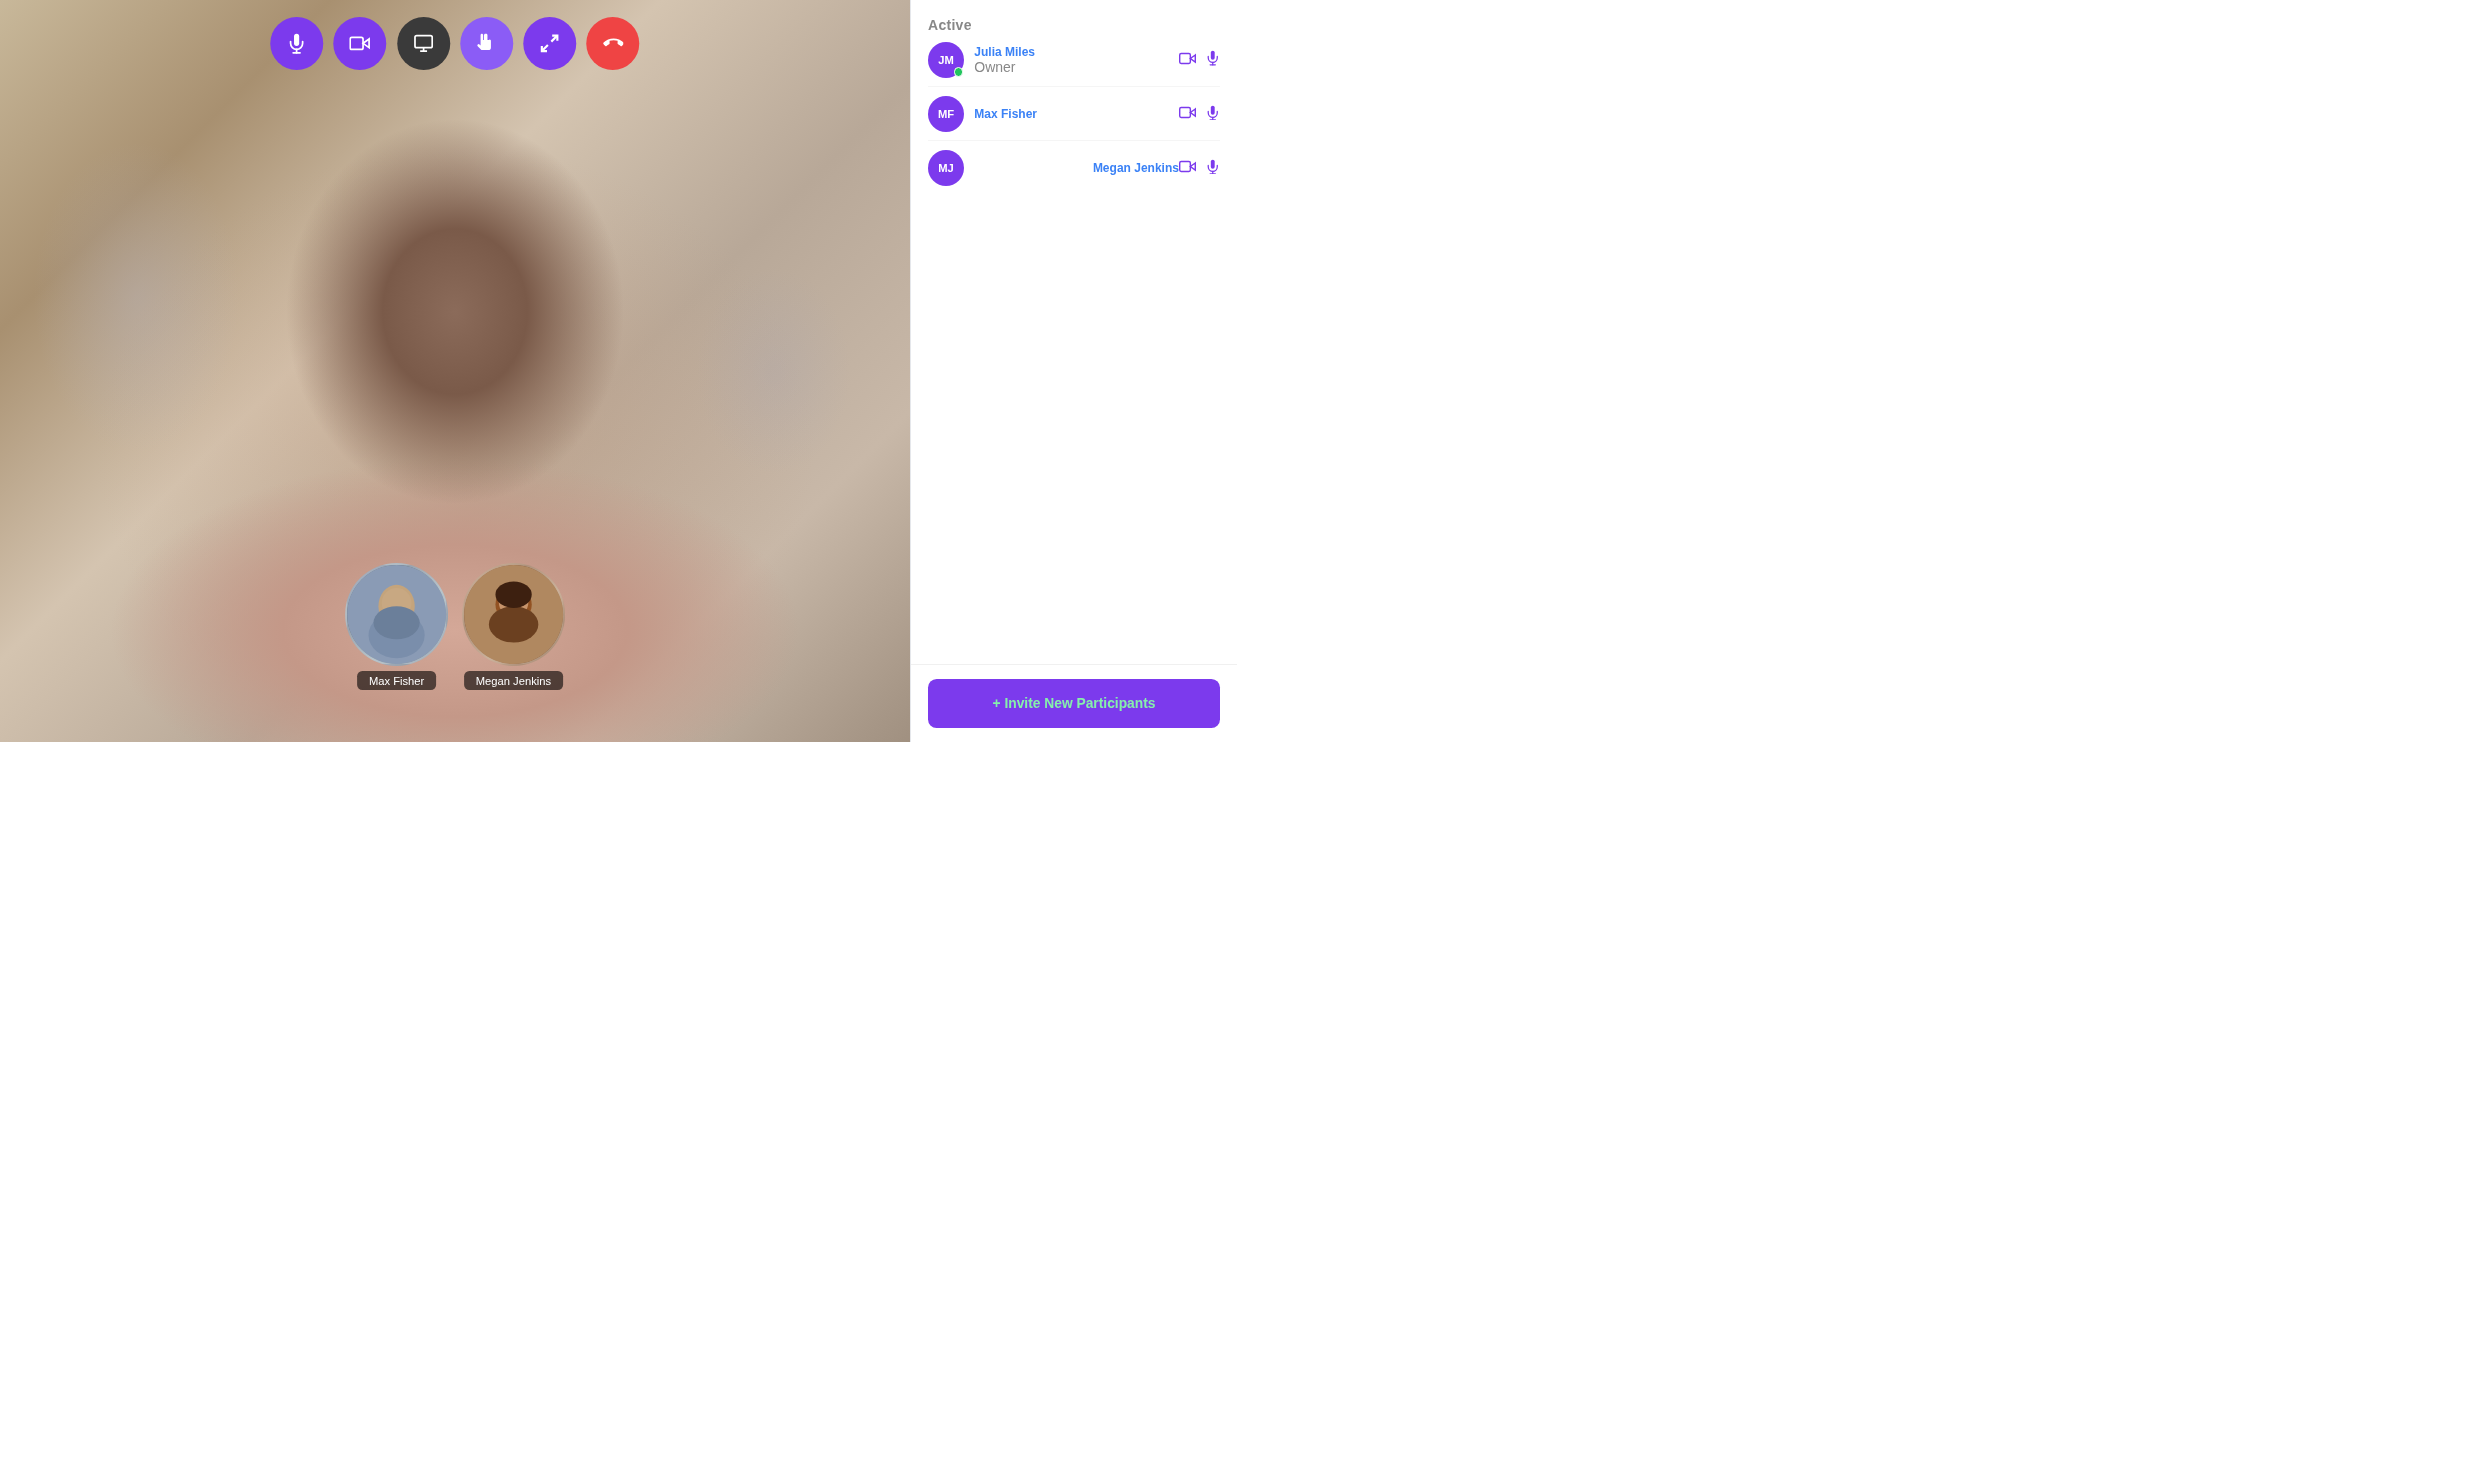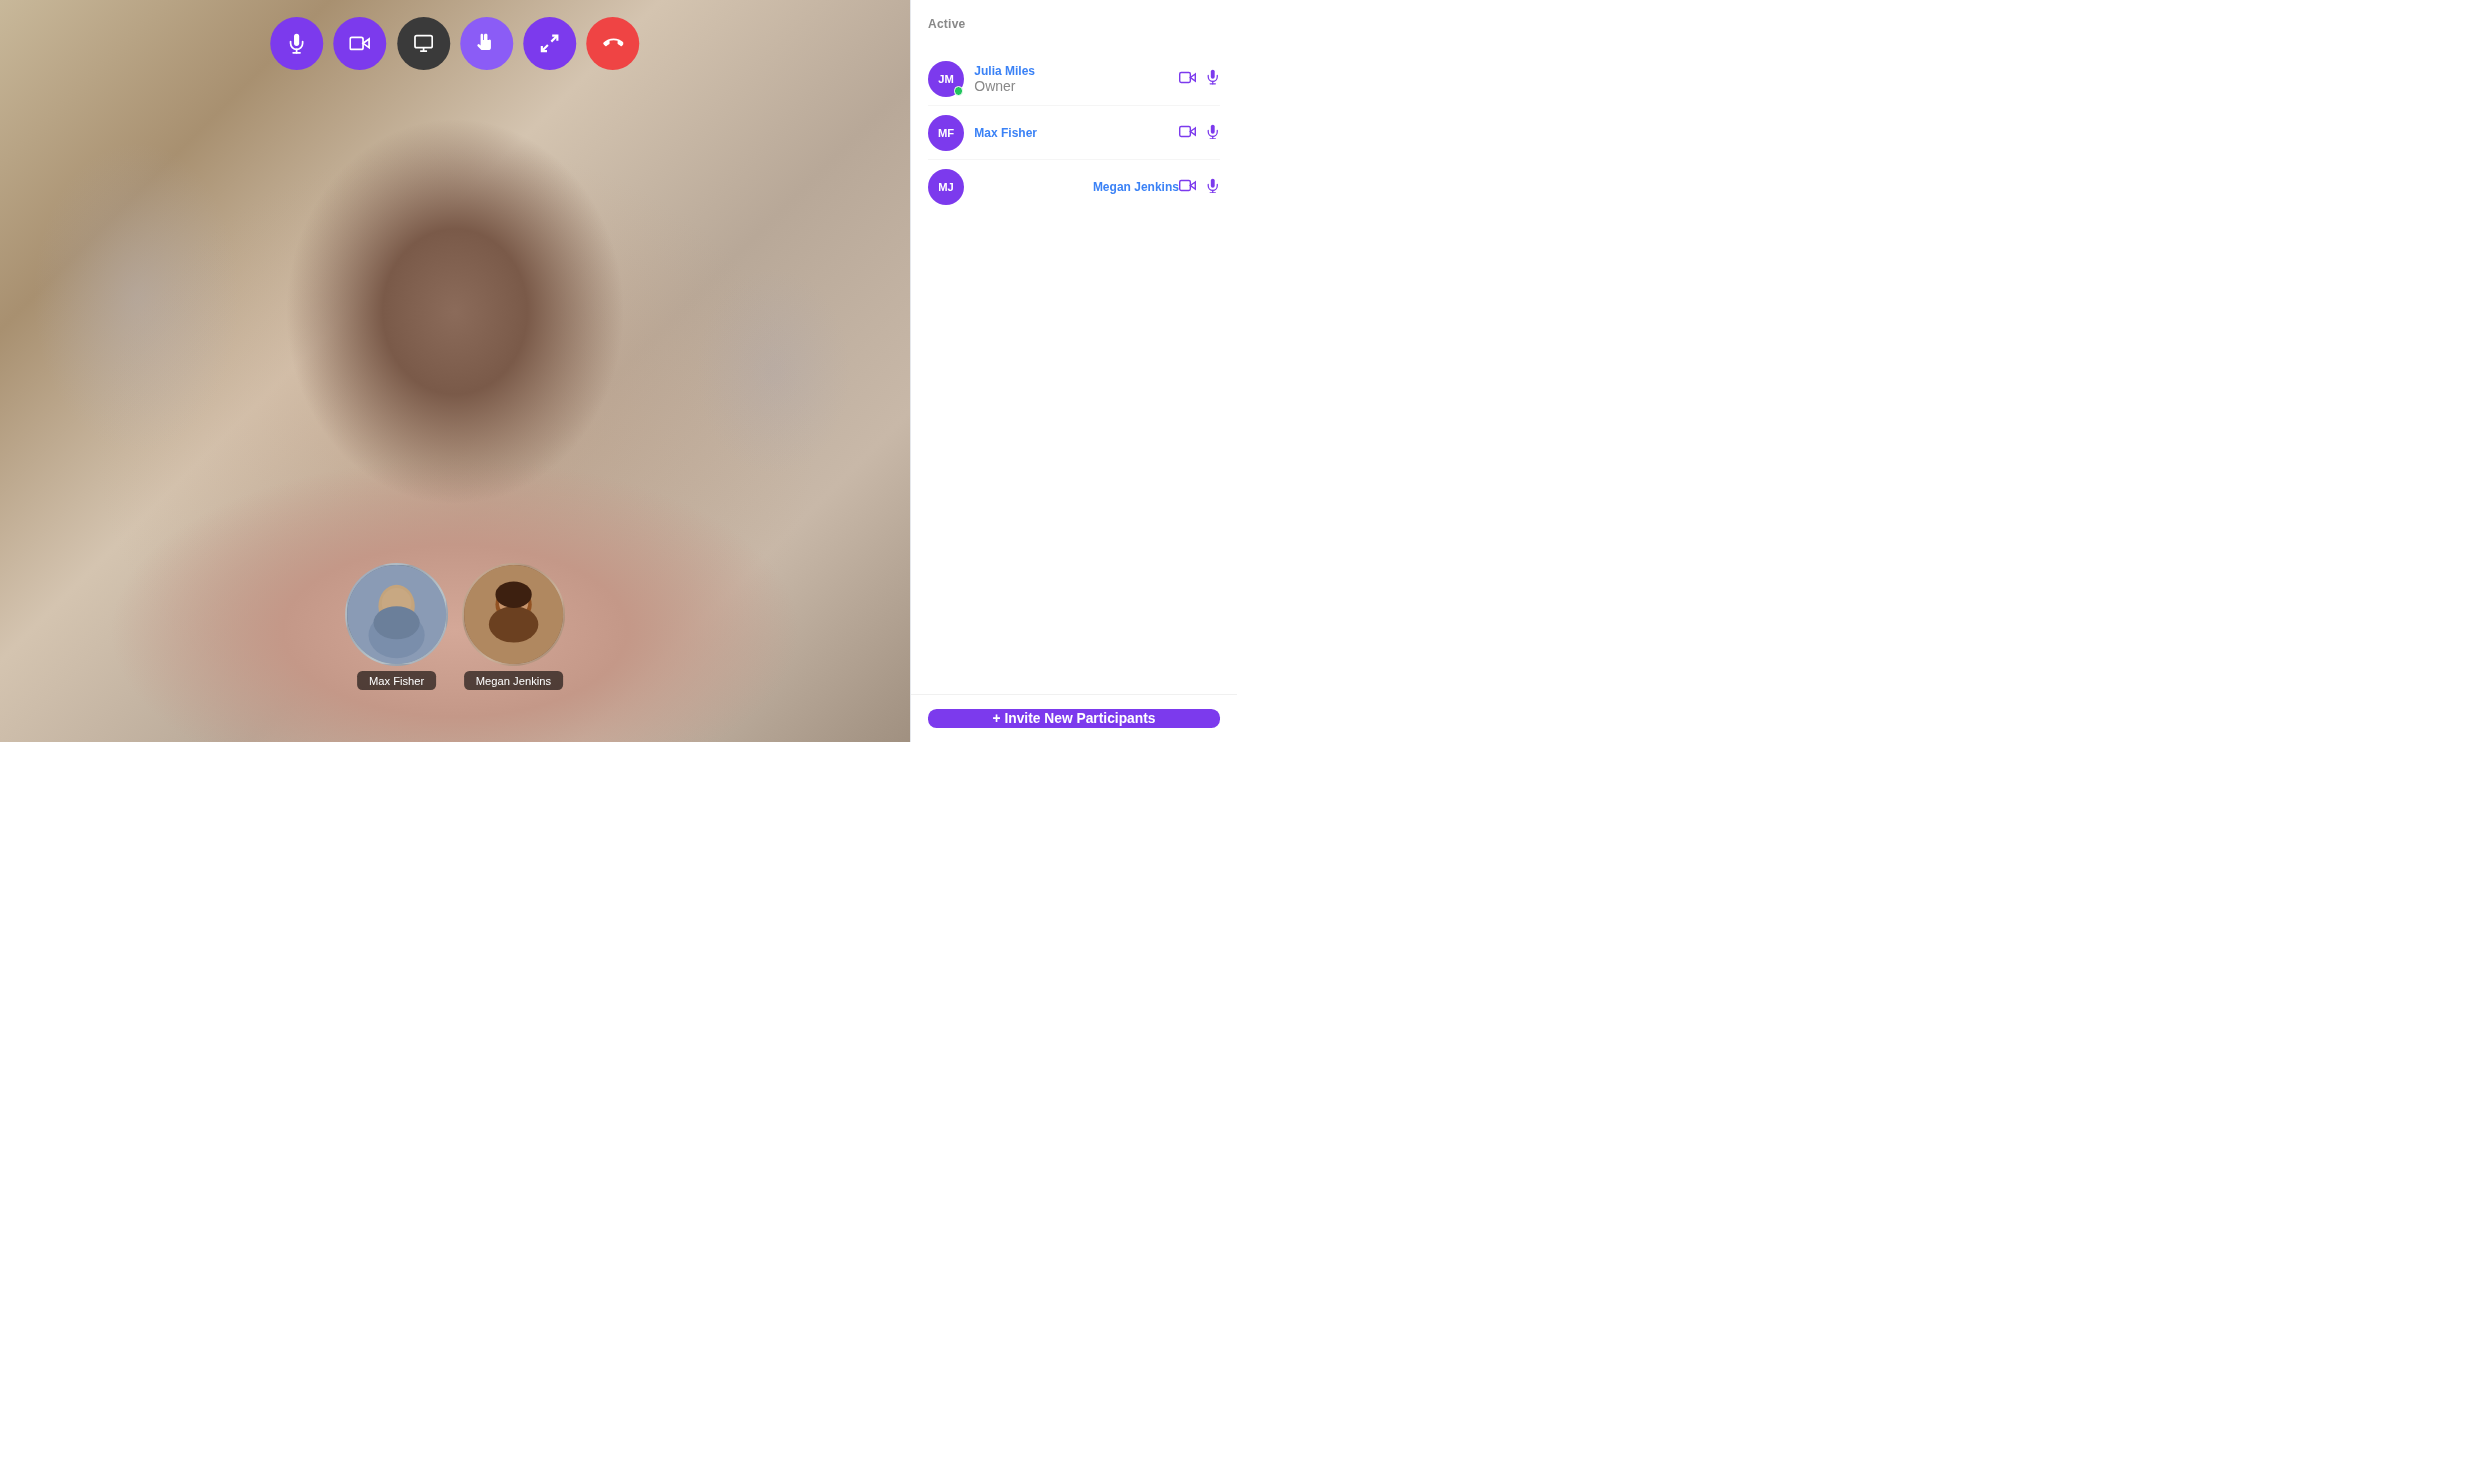--- a/index.html
+++ b/index.html
@@ -179,24 +179,24 @@
     }
 
     
     .panel-content {
       flex: 1;
       overflow-y: auto;
       padding: 17px;
     }
 
     .section-label {
-      font-size: 12px;
+      font-size: 14px;
       color: #888;
       font-weight: 600;
-      margin-bottom: 21px;
+      margin-bottom: 0;
       letter-spacing: 0.02em;
     }
 
     .participant-row {
       display: flex;
       align-items: center;
       padding: 8.6px 0;
       border-bottom: 0.9px solid #f5f5f5;
     }
 
@@ -260,24 +260,24 @@
 
     
     .panel-footer {
       padding: 13.8px 17px;
       border-top: 0.9px solid #f0f0f0;
     }
 
     .invite-btn {
       width: 100%;
       background: #7c3aed;
-      color: #ffffff;
+      color: #86efac;
       border: none;
       border-radius: 8.6px;
-      padding: 2px;
+      padding: 17px;
       font-size: 13.8px;
       font-weight: 600;
       cursor: pointer;
       display: flex;
       align-items: center;
       justify-content: center;
       gap: 6.9px;
     }
 
     

